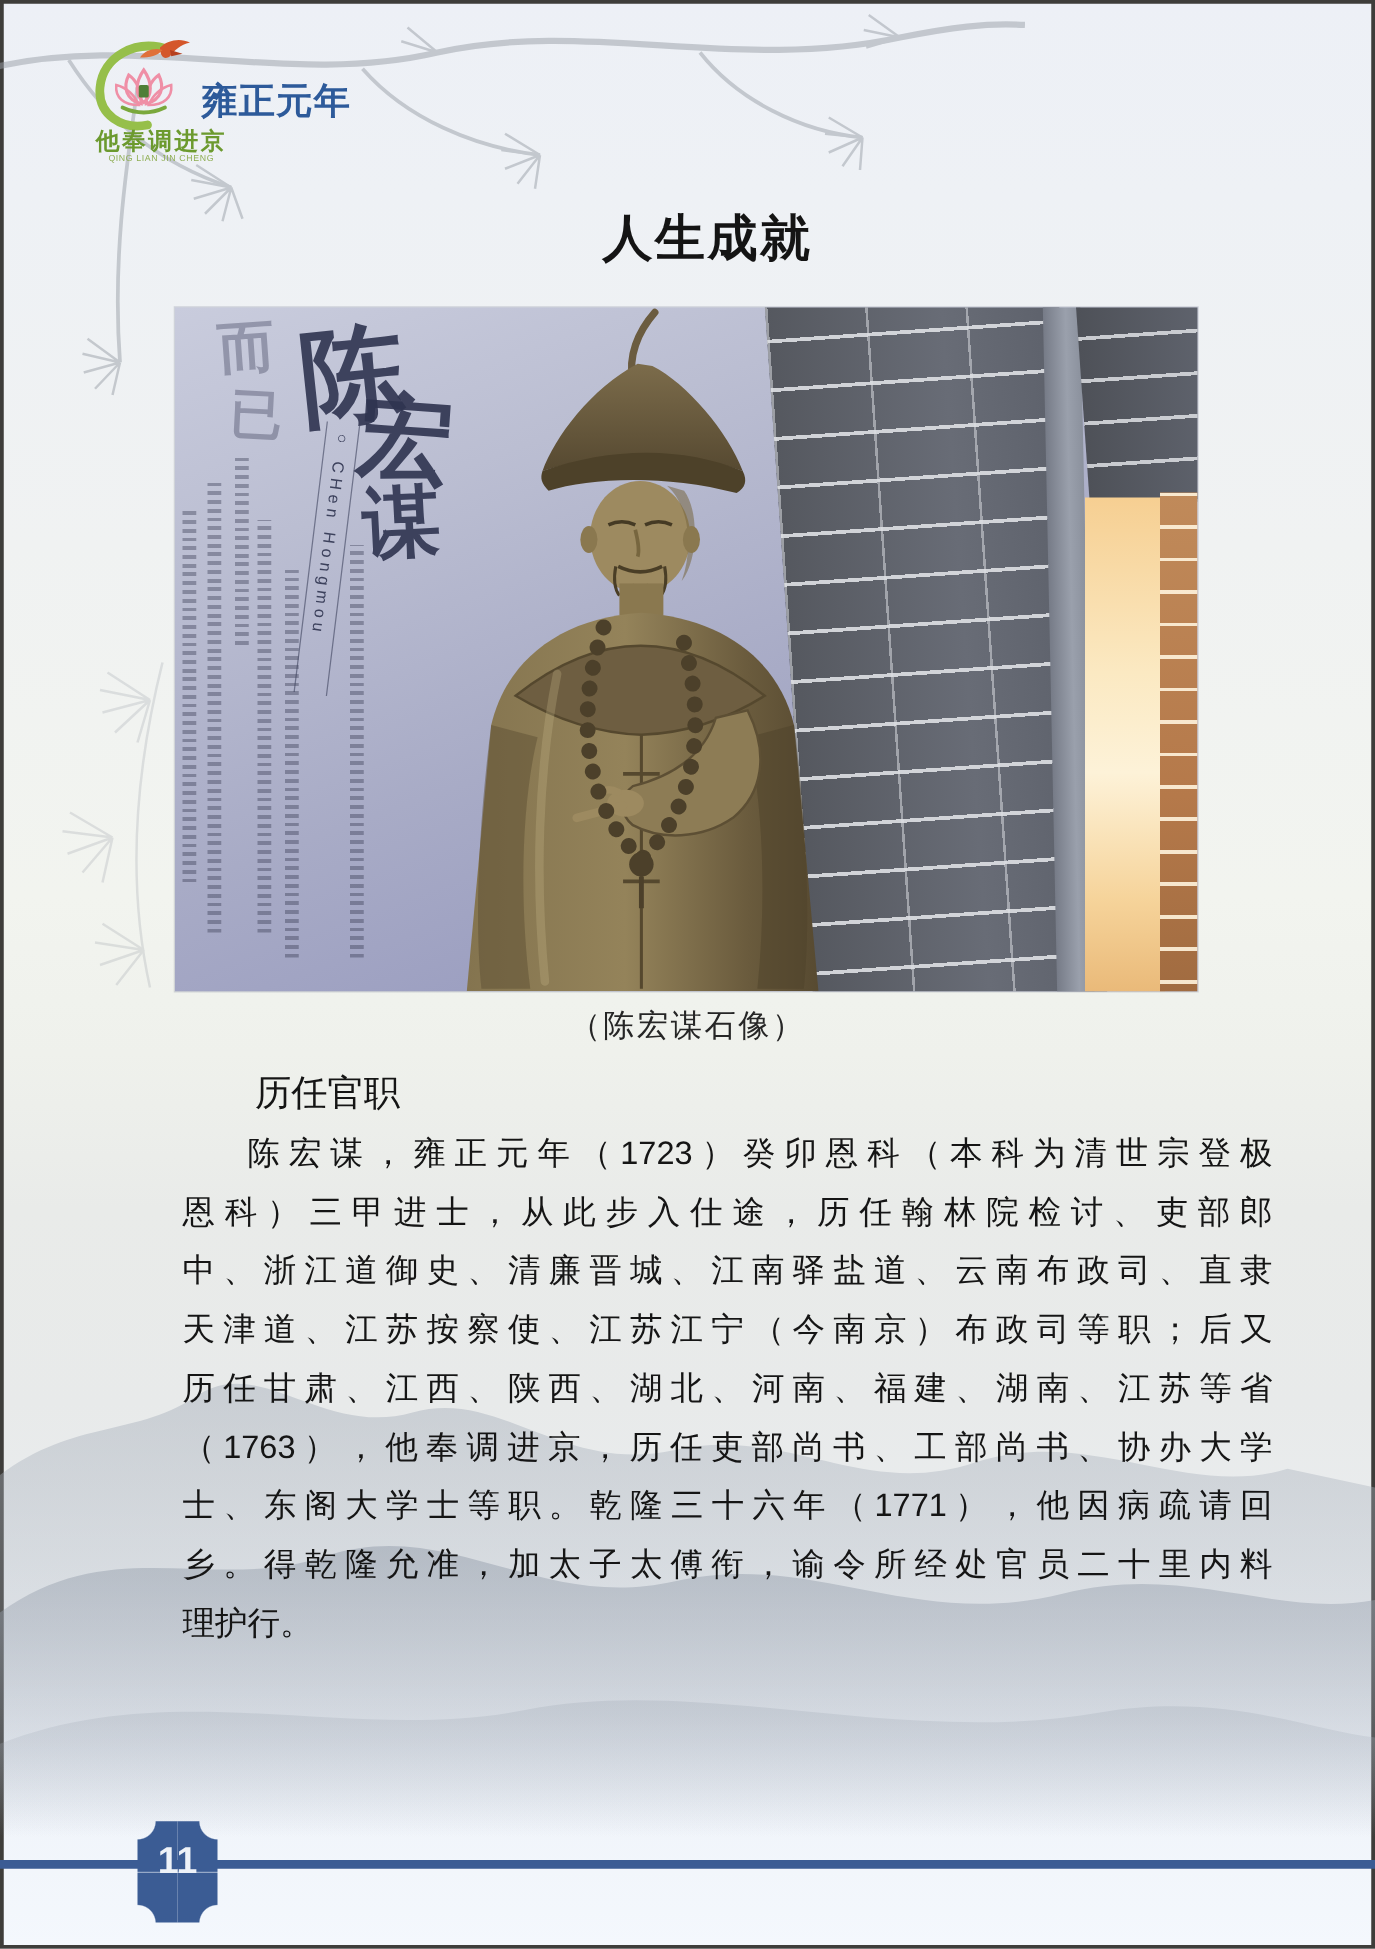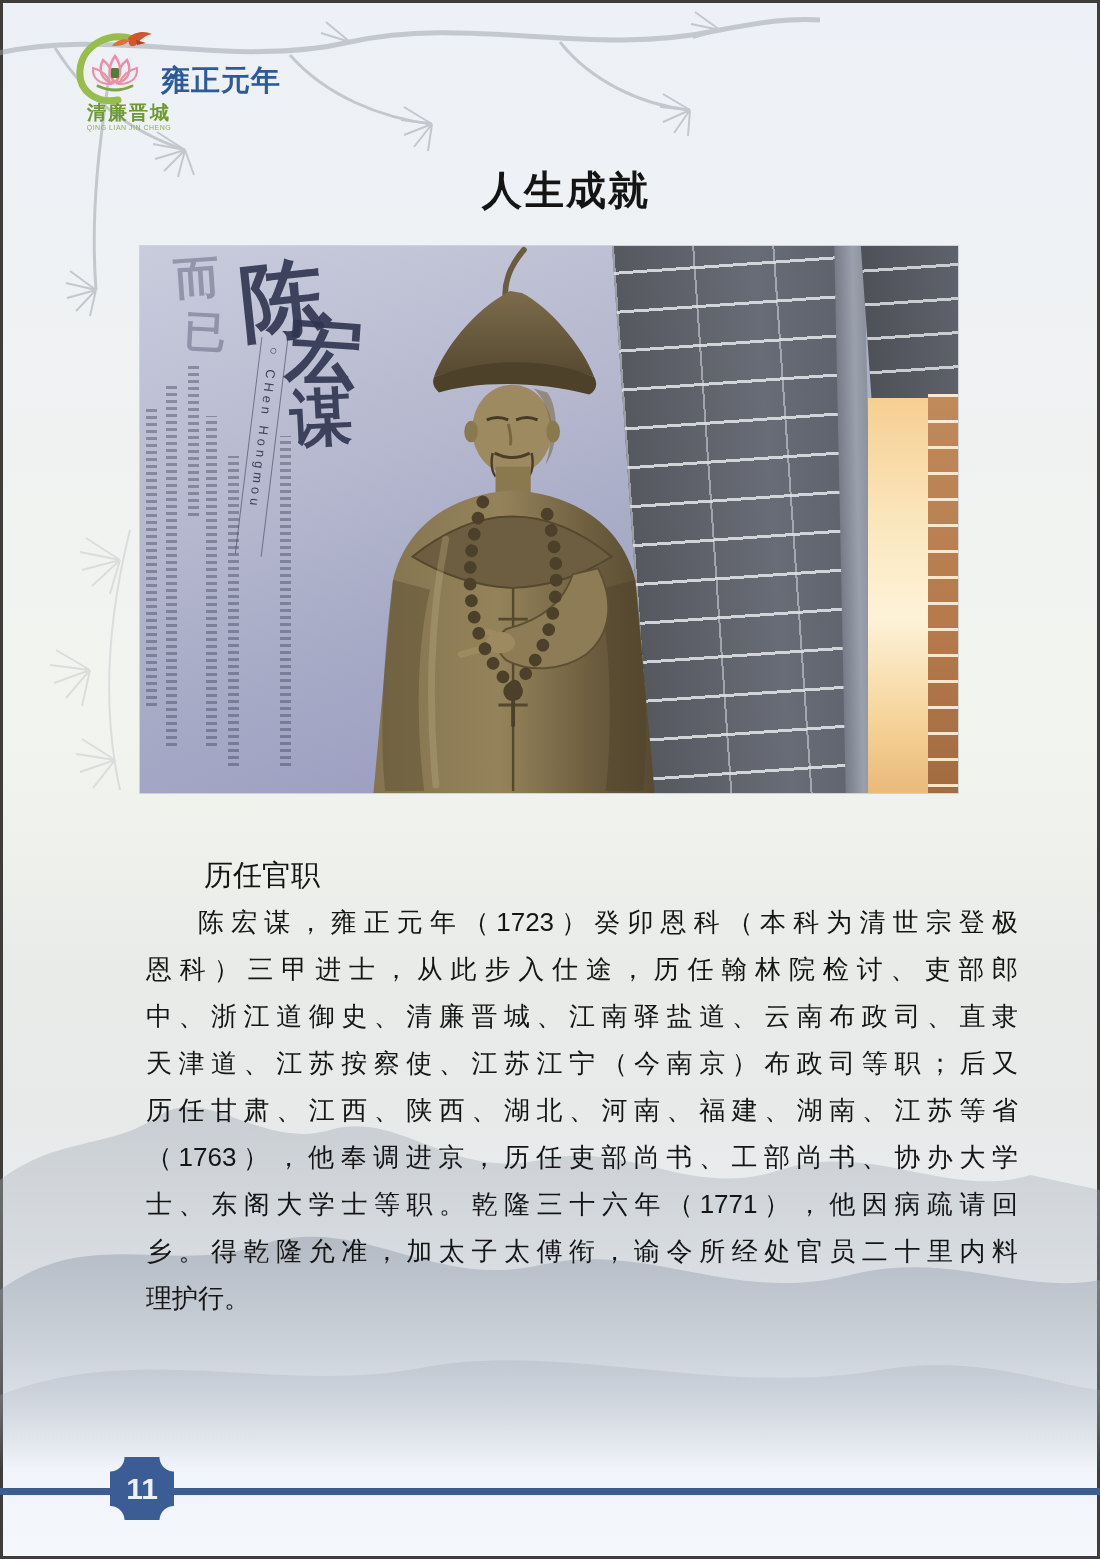--- a/index.html
+++ b/index.html
@@ -122,21 +122,21 @@
   }
   .para-line.first{text-indent:2em;}
   .para-line.last{text-align-last:left;}
 
   
   .footer-rule{
     position:absolute;left:0;top:1488px;width:100%;height:7px;
     background:#3b5c94;z-index:3;
   }
   .page-badge{
-    position:absolute;left:110px;top:1457px;width:64px;height:63px;z-index:4;
+    position:absolute;left:110px;top:1457px;width:64px;height:81px;z-index:4;
     background:
       radial-gradient(circle 15px at 0 0,       transparent 14px, #3b5c94 15px) 0 0 / 50% 50% no-repeat,
       radial-gradient(circle 15px at 100% 0,    transparent 14px, #3b5c94 15px) 100% 0 / 50% 50% no-repeat,
       radial-gradient(circle 15px at 0 100%,    transparent 14px, #3b5c94 15px) 0 100% / 50% 50% no-repeat,
       radial-gradient(circle 15px at 100% 100%, transparent 14px, #3b5c94 15px) 100% 100% / 50% 50% no-repeat;
     color:#eef2f8;font-size:30px;font-weight:600;
     text-align:center;line-height:63px;
   }
 </style>
 </head>
@@ -200,21 +200,21 @@
           <path d="M67,40 C68,50 61,56 49,56 C52,48 59,42 67,40 Z" fill="none" stroke="#ef8fa6" stroke-width="2"></path>
           <path d="M28,58 Q45,66 62,58" fill="none" stroke="#7aa83c" stroke-width="3" stroke-linecap="round"></path>
           <rect x="41" y="40" width="8" height="10" rx="1.5" fill="#4f7f37"></rect>
         </g>
         <g fill="#d4572c">
           <path d="M58,10 C64,4 74,2 82,6 C74,8 70,12 66,17 C62,20 58,18 58,10 Z"></path>
           <path d="M60,12 C54,10 46,12 42,18 C50,18 56,17 60,12 Z" fill="#e0703a"></path>
           <path d="M66,12 l10,3 -9,2 z" fill="#b53f1e"></path>
         </g>
       </svg>
-      <div class="brand-cn">清廉晋城</div>
+      <div class="brand-cn">他奉调进京</div>
       <div class="brand-en">QING LIAN JIN CHENG</div>
       <div class="header-title">雍正元年</div>
     </div>
 
     <h1 class="main-title">人生成就</h1>
 
     <figure class="photo" style="margin:0">
       <div class="faint-char fc0">而</div>
       <div class="faint-char fc1">已</div>
 
@@ -284,20 +284,21 @@
         <path d="M146,397 q-8,-4 -14,0" stroke="#9d8a60" stroke-width="6" stroke-linecap="round" fill="none"></path>
 
         <path d="M134,262 C110,334 118,408 165,452 C212,408 220,334 196,262" fill="none" stroke="#4c402a" stroke-width="13" stroke-linecap="round" stroke-dasharray="0.1 17"></path>
         <circle cx="165" cy="456" r="10" fill="#4c402a"></circle>
         <path d="M165,466 l0,26" stroke="#4c402a" stroke-width="4"></path>
 
         <path d="M96,300 C80,380 78,470 86,552" stroke="#c9b98c" stroke-width="7" opacity=".28" fill="none" stroke-linecap="round"></path>
       </svg>
     </figure>
 
+    <figcaption class="caption">（陈宏谋石像）</figcaption>
 
     <div class="article">
       <h2 class="article-heading">历任官职</h2>
       <div class="para-line first">陈宏谋，雍正元年（1723）癸卯恩科（本科为清世宗登极</div>
       <div class="para-line">恩科）三甲进士，从此步入仕途，历任翰林院检讨、吏部郎</div>
       <div class="para-line">中、浙江道御史、清廉晋城、江南驿盐道、云南布政司、直隶</div>
       <div class="para-line">天津道、江苏按察使、江苏江宁（今南京）布政司等职；后又</div>
       <div class="para-line">历任甘肃、江西、陕西、湖北、河南、福建、湖南、江苏等省</div>
       <div class="para-line">（1763），他奉调进京，历任吏部尚书、工部尚书、协办大学</div>
       <div class="para-line">士、东阁大学士等职。乾隆三十六年（1771），他因病疏请回</div>

